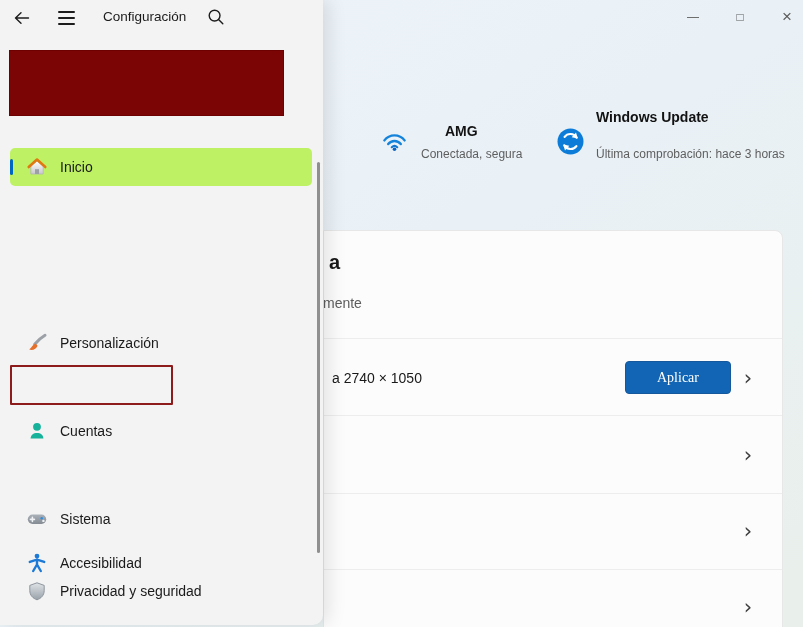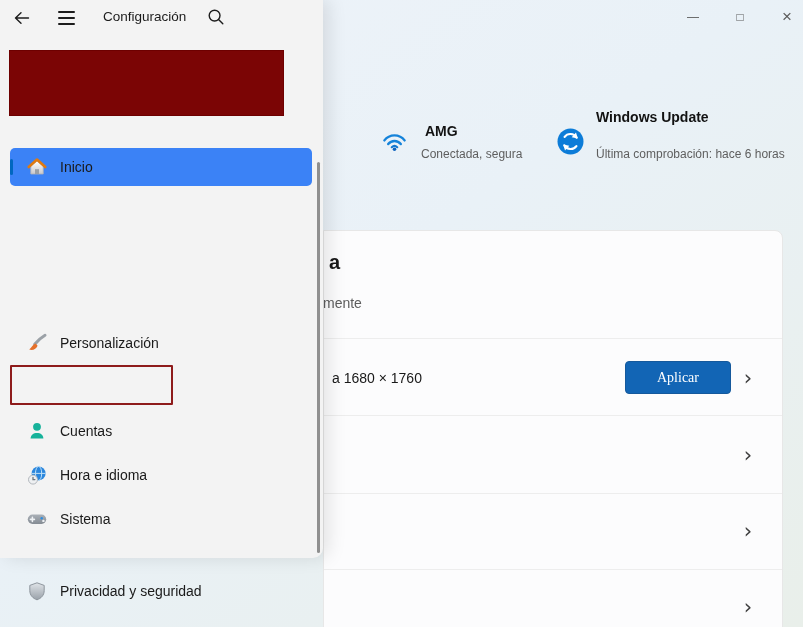--- a/index.html
+++ b/index.html
@@ -30,35 +30,35 @@
   .apply-btn {
     position:absolute; left:301px; top:130px; width:106px; height:33px;
     background:#1265b5; color:#ffffff; font-size:14px; border:1px solid #15599c;
     border-radius:4px; display:flex; align-items:center; justify-content:center; cursor:pointer;
     font-family:Liberation Serif, serif;
   }
   .chev { position:absolute; right:27px; width:14px; text-align:center; font-size:21px; color:#3f3f3f; font-family:"DejaVu Sans",sans-serif; }
   .row-hit { position:absolute; left:0; right:0; }
   
   .sidebar {
-    position:absolute; left:0; top:0; width:323px; height:558px;
+    position:absolute; left:0; top:0; width:323px; height:625px;
     background:#f3f3f3; border-bottom-right-radius:10px; z-index:5;
     box-shadow:6px 0 18px rgba(0,0,0,0.10);
     padding-left:39px;
   }
   .tb-btn { position:absolute; width:26px; height:26px; display:flex; align-items:center; justify-content:center; cursor:pointer; }
   .tb-title { position:absolute; left:103px; top:9px; font-size:13.5px; color:#1b1b1b; }
   .menu-lines { width:17px; display:flex; flex-direction:column; gap:4px; }
   .menu-lines i { display:block; height:1.7px; background:#1c1c1c; border-radius:1px; }
   .redaction { position:absolute; left:9px; top:50px; width:275px; height:66px; background:#7b0505; border:1px solid #6d0000; }
   .nav-item {
     position:absolute; left:10px; width:302px; height:38px; border-radius:5px;
     display:flex; align-items:center; cursor:pointer;
   }
-  .nav-item.sel { background:#3b82f6; }
+  .nav-item.sel { background:#bef264; }
   .nav-item .pill { position:absolute; left:0; top:11px; width:3px; height:16px; background:#0067c0; border-radius:2px; }
   .nav-item .ico { position:absolute; left:16px; top:8px; width:22px; height:22px; }
   .nav-item .lbl { position:absolute; left:50px; font-size:14px; color:#1a1a1a; white-space:nowrap; }
   .annotation { position:absolute; left:10px; top:365px; width:163px; height:40px; border:2px solid #8e1b1b; border-radius:1px; z-index:7; pointer-events:none; }
   .scrollbar { position:absolute; left:317px; top:162px; width:2.5px; height:391px; background:#8f8f8f; border-radius:2px; cursor:pointer; }
 </style>
 </head>
 <body>
 
 <div id="app">
@@ -69,46 +69,46 @@
 
   <div>
     <span class="status-icon" style="left:381px;top:127px">
       <svg width="27" height="27" viewBox="0 0 27 27">
         <path d="M3.4 13.4 A12.6 12.6 0 0 1 23.6 13.4" stroke="#1583da" stroke-width="2.4" fill="none" stroke-linecap="round"></path>
         <path d="M7.2 17.1 A8 8 0 0 1 19.8 17.1" stroke="#1583da" stroke-width="2.4" fill="none" stroke-linecap="round"></path>
         <path d="M10.8 20.2 A4 4 0 0 1 16.2 20.2" stroke="#1277cf" stroke-width="2.2" fill="none" stroke-linecap="round"></path>
         <circle cx="13.5" cy="22.2" r="1.8" fill="#0f63be"></circle>
       </svg>
     </span>
-    <span class="st-title" style="left:425px;top:123px">AMG</span>
+    <span class="st-title" style="left:445px;top:123px">AMG</span>
     <span class="st-sub" style="left:421px;top:146px">Conectada, segura</span>
   </div>
 
   <div>
     <span class="status-icon" style="left:557px;top:128px">
       <svg width="27" height="27" viewBox="0 0 27 27">
         <circle cx="13.5" cy="13.5" r="13" fill="#0c7cd8"></circle>
         <path d="M19.6 9.6 A7.2 7.2 0 0 0 7.6 8.9" stroke="#ffffff" stroke-width="2.2" fill="none" stroke-linecap="round"></path>
         <polygon points="19.0,4.4 20.8,10.4 14.7,9.3" fill="#ffffff"></polygon>
         <path d="M7.4 17.4 A7.2 7.2 0 0 0 19.4 18.1" stroke="#ffffff" stroke-width="2.2" fill="none" stroke-linecap="round"></path>
         <polygon points="8.0,22.6 6.2,16.6 12.3,17.7" fill="#ffffff"></polygon>
       </svg>
     </span>
     <span class="st-title" style="left:596px;top:109px">Windows Update</span>
-    <span class="st-sub" style="left:596px;top:146px;width:198px">Última comprobación: hace 6 horas</span>
+    <span class="st-sub" style="left:596px;top:146px;width:198px">Última comprobación: hace 3 horas</span>
   </div>
 
   <div class="card">
     <span class="card-heading">a</span>
     <span class="card-sub">mente</span>
 
     <div class="sep" style="top:107px"></div>
 
     <div class="row-hit" style="top:107px;height:77px">
-      <span class="res-text" style="top:32px">a 1680 × 1760</span>
+      <span class="res-text" style="top:32px">a 2740 × 1050</span>
       <button class="apply-btn" style="top:23px">Aplicar</button>
       <span class="chev" style="top:28px">›</span>
     </div>
 
     <div class="sep" style="top:184px"></div>
     <div class="row-hit" style="top:184px;height:78px">
       <span class="chev" style="top:28px">›</span>
     </div>
 
     <div class="sep" style="top:262px"></div>
@@ -184,51 +184,49 @@
     <div class="nav-item" style="top:412px">
       <span class="ico">
         <svg width="22" height="22" viewBox="0 0 22 22">
           <circle cx="11" cy="6.8" r="3.9" fill="#16b29a"></circle>
           <path d="M4.6 18.6 C4.6 14.9 7.4 12.9 11 12.9 C14.6 12.9 17.4 14.9 17.4 18.6 Z" fill="#16b29a"></path>
         </svg>
       </span>
       <span class="lbl">Cuentas</span>
     </div>
 
-    <div class="nav-item" style="top:456px">
-      <span class="ico">
-        <svg width="22" height="22" viewBox="0 0 22 22">
-          <circle cx="12.6" cy="9.4" r="7" fill="#2a86dd"></circle>
-          <ellipse cx="12.6" cy="9.4" rx="3.1" ry="7" stroke="#bfe0f7" stroke-width="1" fill="none"></ellipse>
-          <line x1="5.6" y1="9.4" x2="19.6" y2="9.4" stroke="#bfe0f7" stroke-width="1"></line>
-          <circle cx="7" cy="15.6" r="4.5" fill="#eef0f2" stroke="#aab0b6" stroke-width="0.9"></circle>
-          <path d="M7 13.5 V15.6 H8.9" stroke="#6d747b" stroke-width="1.3" fill="none" stroke-linecap="round"></path>
-        </svg>
-      </span>
-      <span class="lbl">Hora e idioma</span>
-    </div>
 
     <div class="nav-item" style="top:500px">
       <span class="ico">
         <svg width="22" height="22" viewBox="0 0 22 22">
           <defs>
               <linearGradient id="gPad" x1="0" y1="0" x2="0" y2="1">
                 <stop offset="0" stop-color="#aab0b7"></stop>
                 <stop offset="1" stop-color="#848b93"></stop>
               </linearGradient>
             </defs>
           <rect x="1.8" y="6.6" width="18.4" height="9.4" rx="4.7" fill="url(#gPad)"></rect>
           <path d="M6.4 9.4 v4 M4.4 11.4 h4" stroke="#eef1f4" stroke-width="1.6" stroke-linecap="round"></path>
           <circle cx="15.7" cy="10.2" r="1.2" fill="#2b8ce2"></circle>
           <circle cx="17.4" cy="12.9" r="1.2" fill="#eef1f4"></circle>
         </svg>
       </span>
       <span class="lbl">Sistema</span>
     </div>
 
+    <div class="nav-item" style="top:544px">
+      <span class="ico">
+        <svg width="22" height="22" viewBox="0 0 22 22">
+          <circle cx="11" cy="4.1" r="2.4" fill="#1c7ad6"></circle>
+          <path d="M3.8 9.9 L11 7.6 L18.2 9.9" stroke="#1c7ad6" stroke-width="2.4" fill="none" stroke-linecap="round" stroke-linejoin="round"></path>
+          <path d="M11 7.6 V12.5 M11 12.5 L7.2 19 M11 12.5 L14.8 19" stroke="#1c7ad6" stroke-width="2.4" fill="none" stroke-linecap="round" stroke-linejoin="round"></path>
+        </svg>
+      </span>
+      <span class="lbl">Accesibilidad</span>
+    </div>
 
     <div class="nav-item" style="top:572px">
       <span class="ico">
         <svg width="22" height="22" viewBox="0 0 22 22">
           <defs>
               <linearGradient id="gShd" x1="0" y1="0" x2="0" y2="1">
                 <stop offset="0" stop-color="#e0e4e8"></stop>
                 <stop offset="1" stop-color="#99a1a9"></stop>
               </linearGradient>
             </defs>

